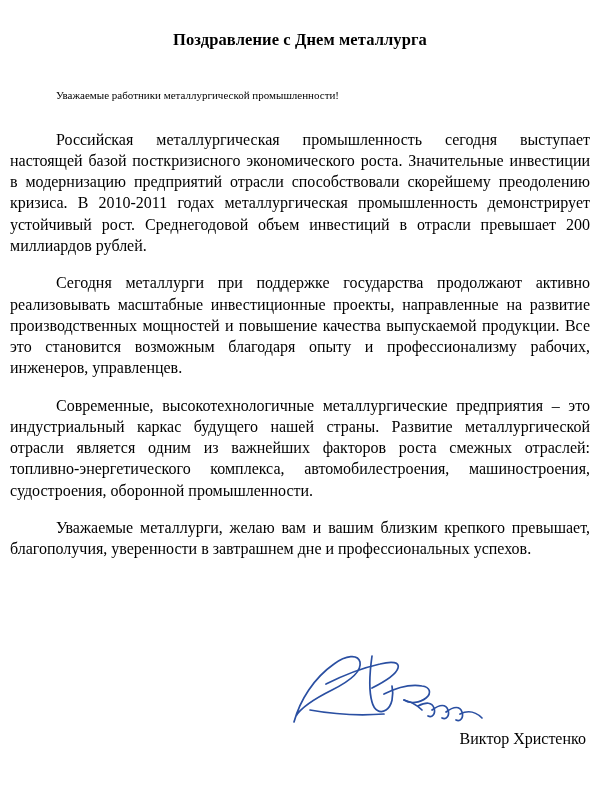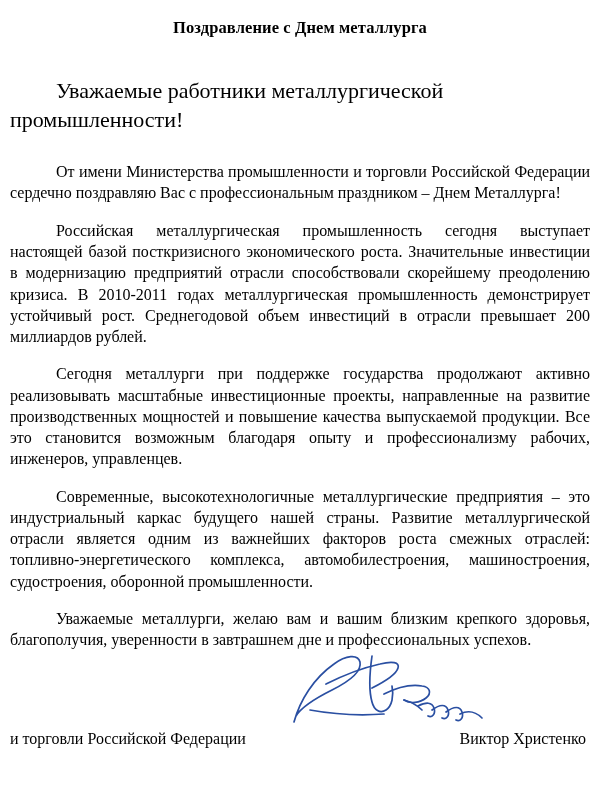--- a/index.html
+++ b/index.html
@@ -12,33 +12,33 @@
     background: #ffffff;
     font-family: "Liberation Serif", "DejaVu Serif", serif;
     color: #000000;
     overflow: hidden;
   }
   .page {
     position: relative;
     width: 600px;
     height: 808px;
     box-sizing: border-box;
-    padding: 12px 10px 0 10px;
+    padding: 24px 10px 0 10px;
   }
   .doc-title {
     text-align: center;
     font-weight: bold;
     font-size: 16.5px;
     line-height: 1.2;
     margin: 6px 0 0 0;
     letter-spacing: 0.1px;
   }
   .salutation {
     margin-top: 38px;
-    font-size: 22px;
+    font-size: 11px;
     line-height: 1.35;
     text-indent: 46px;
     text-align: left;
   }
   .body-block {
     margin-top: 26px;
   }
   p.para {
     margin: 0;
     font-size: 16px;
@@ -88,31 +88,29 @@
 </head>
 <body>
 
 <div class="page">
 
   <div class="doc-title">Поздравление с Днем металлурга</div>
 
   <div class="salutation">Уважаемые работники металлургической промышленности!</div>
 
   <div class="body-block">
-    <p class="para gap-first">От имени Министерства промышленности и торговли Российской Федерации сердечно поздравляю Вас с профессиональным праздником – Днем Металлурга!</p>
     <p class="para">Российская металлургическая промышленность сегодня выступает настоящей базой посткризисного экономического роста. Значительные инвестиции в модернизацию предприятий отрасли способствовали скорейшему преодолению кризиса. В 2010-2011 годах металлургическая промышленность демонстрирует устойчивый рост. Среднегодовой объем инвестиций в отрасли превышает 200 миллиардов рублей.</p>
     <p class="para">Сегодня металлурги при поддержке государства продолжают активно реализовывать масштабные инвестиционные проекты, направленные на развитие производственных мощностей и повышение качества выпускаемой продукции. Все это становится возможным благодаря опыту и профессионализму рабочих, инженеров, управленцев.</p>
     <p class="para">Современные, высокотехнологичные металлургические предприятия – это индустриальный каркас будущего нашей страны. Развитие металлургической отрасли является одним из важнейших факторов роста смежных отраслей: топливно-энергетического комплекса, автомобилестроения, машиностроения, судостроения, оборонной промышленности.</p>
-    <p class="para">Уважаемые металлурги, желаю вам и вашим близким крепкого здоровья, благополучия, уверенности в завтрашнем дне и профессиональных успехов.</p>
+    <p class="para">Уважаемые металлурги, желаю вам и вашим близким крепкого превышает, благополучия, уверенности в завтрашнем дне и профессиональных успехов.</p>
   </div>
 
   <div class="signature-area">
 
     <div class="sig-left">
-      <div>и торговли Российской Федерации</div>
     </div>
 
     <svg class="sig-scribble" viewBox="0 0 210 92">
       <g fill="none" stroke="#2a4fa2" stroke-width="1.7" stroke-linecap="round" stroke-linejoin="round">
         <path d="M14,78 C20,56 34,34 54,20 C66,11 78,10 80,18 C82,28 68,38 52,46 C36,54 22,62 16,72"></path>
         <path d="M46,40 C62,32 82,24 100,20 C112,17 120,18 118,24 C116,31 104,38 92,44"></path>
         <path d="M92,12 C90,26 88,44 92,58 C94,66 100,70 106,66 C112,62 114,52 112,42"></path>
         <path d="M104,50 C116,44 130,40 142,42 C150,43 152,49 146,54 C140,59 130,60 124,56"></path>
         <path d="M124,56 C132,58 138,62 142,66"></path>
         <path d="M138,62 C146,58 152,58 154,64 C156,70 152,74 148,72"></path>

